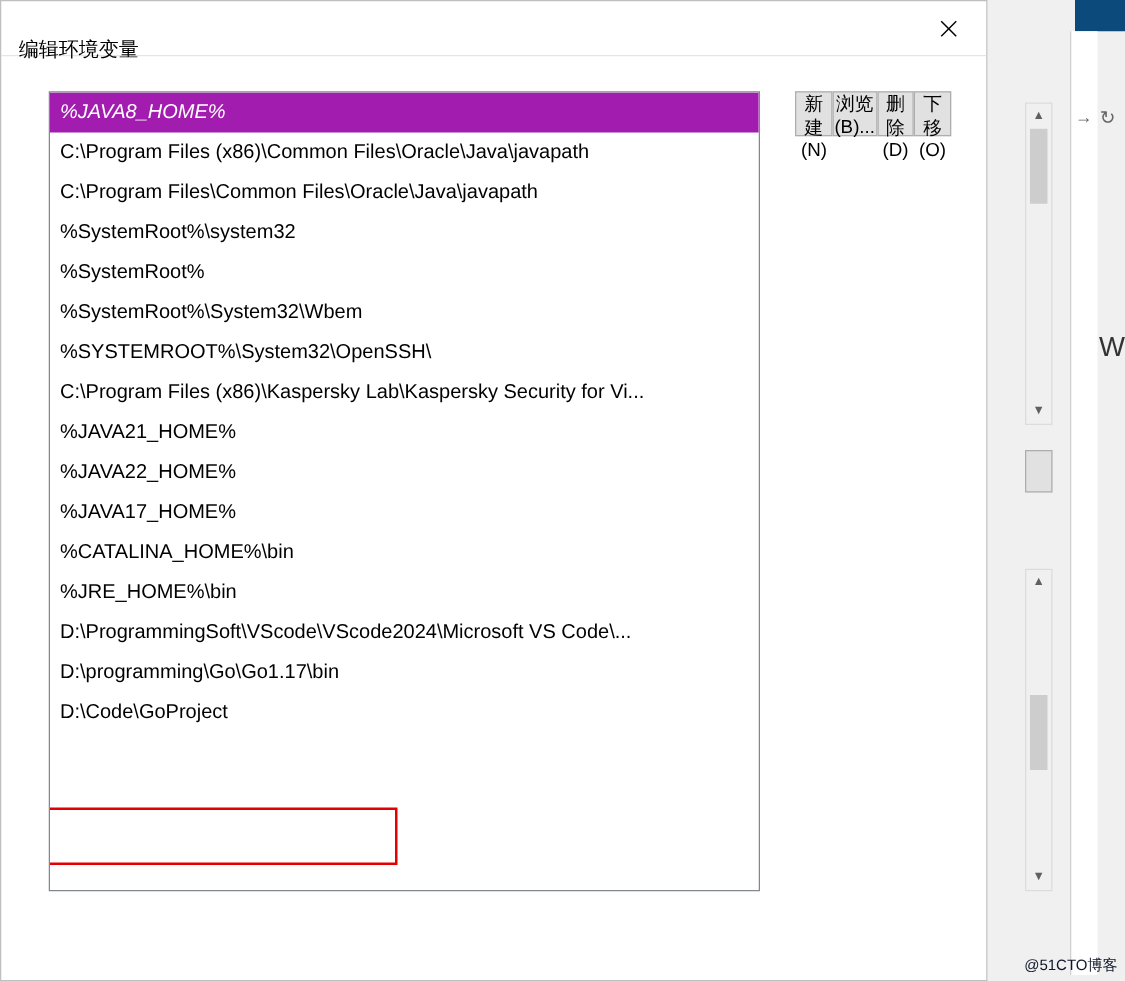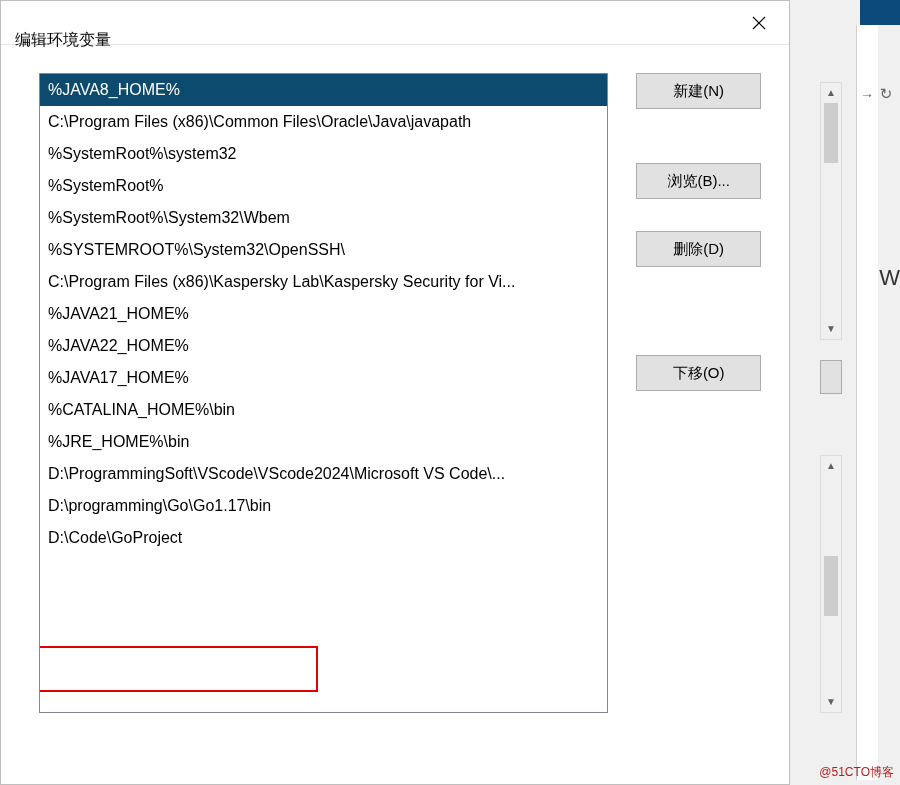--- a/index.html
+++ b/index.html
@@ -50,21 +50,21 @@
       position: absolute;
       right: 0px; top: 265px;
       font-size: 22px;
       font-family: "Segoe UI", sans-serif;
       color: #333;
     }
     .watermark {
       position: absolute;
       right: 6px; bottom: 4px;
       font-size: 12px;
-      color: #b91c1c;
+      color: #0f172a;
     }
 
     
     .parent-scroll {
       position: absolute;
       width: 22px;
       background: #f0f0f0;
       border: 1px solid #dcdcdc;
       right: 58px;
     }
@@ -137,32 +137,32 @@
       height: 32px;
       line-height: 32px;
       padding: 0 8px;
       font-size: 16px;
       white-space: nowrap;
       overflow: hidden;
       text-overflow: ellipsis;
       cursor: default;
     }
     .row.selected {
-      background: #0c4a6e;
+      background: #a21caf;
       color: #fff;
+      font-style: italic;
     }
     .highlight-box {
       position: absolute;
       border: 2px solid #e40000;
       pointer-events: none;
     }
 
     .btncol {
       display: flex;
-      flex-direction: column;
       gap: 0;
       width: 128px;
     }
     .btn {
       height: 36px;
       background: #e1e1e1;
       border: 1px solid #adadad;
       font-size: 15px;
       font-family: inherit;
       cursor: pointer;
@@ -203,20 +203,21 @@
       </svg>
     </div>
   </div>
 
   <div class="content">
 
     <div class="listbox">
       <div class="list-inner" id="list-inner">
           <div class="row selected">%JAVA8_HOME%</div>
           <div class="row">C:\Program Files (x86)\Common Files\Oracle\Java\javapath</div>
+          <div class="row">C:\Program Files\Common Files\Oracle\Java\javapath</div>
           <div class="row">%SystemRoot%\system32</div>
           <div class="row">%SystemRoot%</div>
           <div class="row">%SystemRoot%\System32\Wbem</div>
           <div class="row">%SYSTEMROOT%\System32\OpenSSH\</div>
           <div class="row">C:\Program Files (x86)\Kaspersky Lab\Kaspersky Security for Vi...</div>
           <div class="row">%JAVA21_HOME%</div>
           <div class="row">%JAVA22_HOME%</div>
           <div class="row">%JAVA17_HOME%</div>
           <div class="row">%CATALINA_HOME%\bin</div>
           <div class="row">%JRE_HOME%\bin</div>

